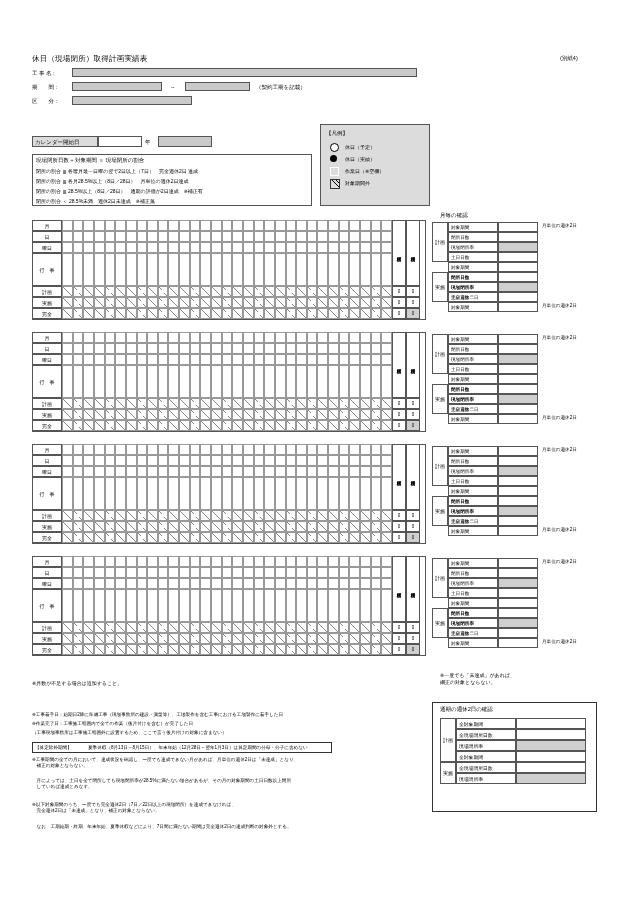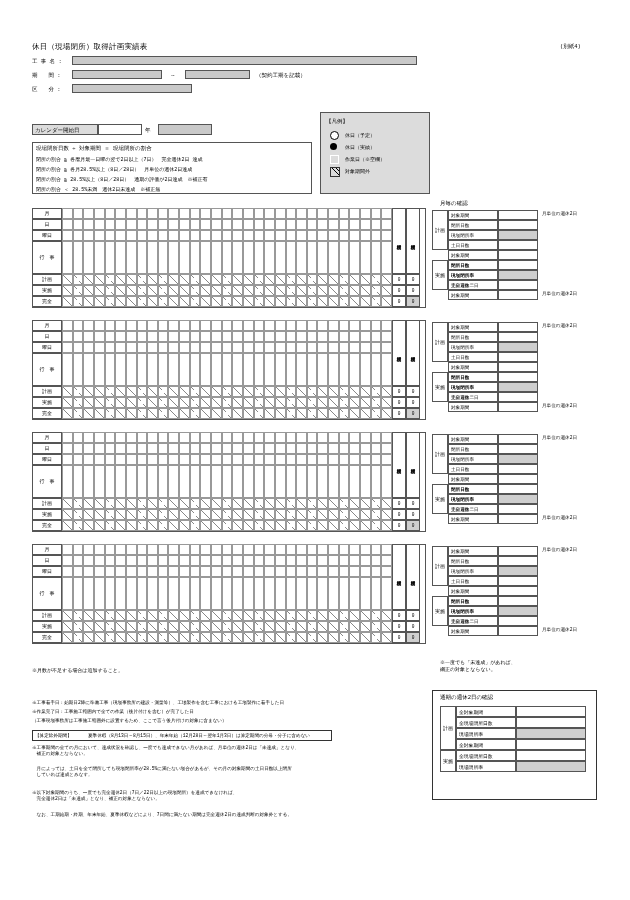--- a/index.html
+++ b/index.html
@@ -1,17 +1,17 @@
 <!DOCTYPE html>
 <html><head>
 <meta charset="utf-8">
 <style>
   html,body{margin:0;padding:0;background:#fff;}
   body{width:630px;height:900px;font-family:"Liberation Sans","DejaVu Sans",sans-serif;color:#000;font-size:6px;position:relative;overflow:hidden;}
-  .page{position:absolute;left:0;top:0;width:630px;height:756px;font-family:Liberation Mono, monospace;}
+  .page{position:absolute;left:0;top:12px;width:630px;height:756px;}
   .tl{position:absolute;}
   .bx{position:absolute;border:1px solid #555;box-sizing:border-box;}
   .grayfill{background:#c9c9c9;}
   .lightfill{background:#dcdcdc;}
   .whitefill{background:#fff;}
   .ttl{font-size:7.5px;letter-spacing:0.2px;}
   .sm{font-size:5.5px;}
   .xs{font-size:5px;}
   .ctr{display:flex;align-items:center;justify-content:center;}
   .lft{display:flex;align-items:center;justify-content:flex-start;padding-left:2px;}

